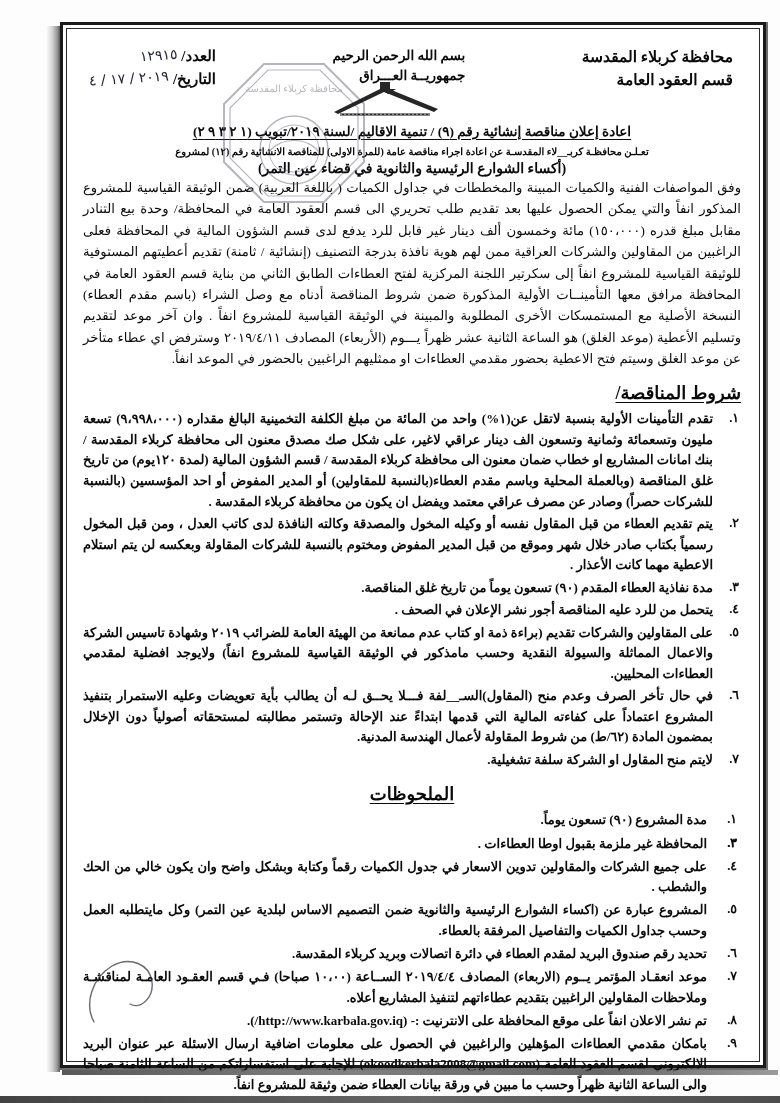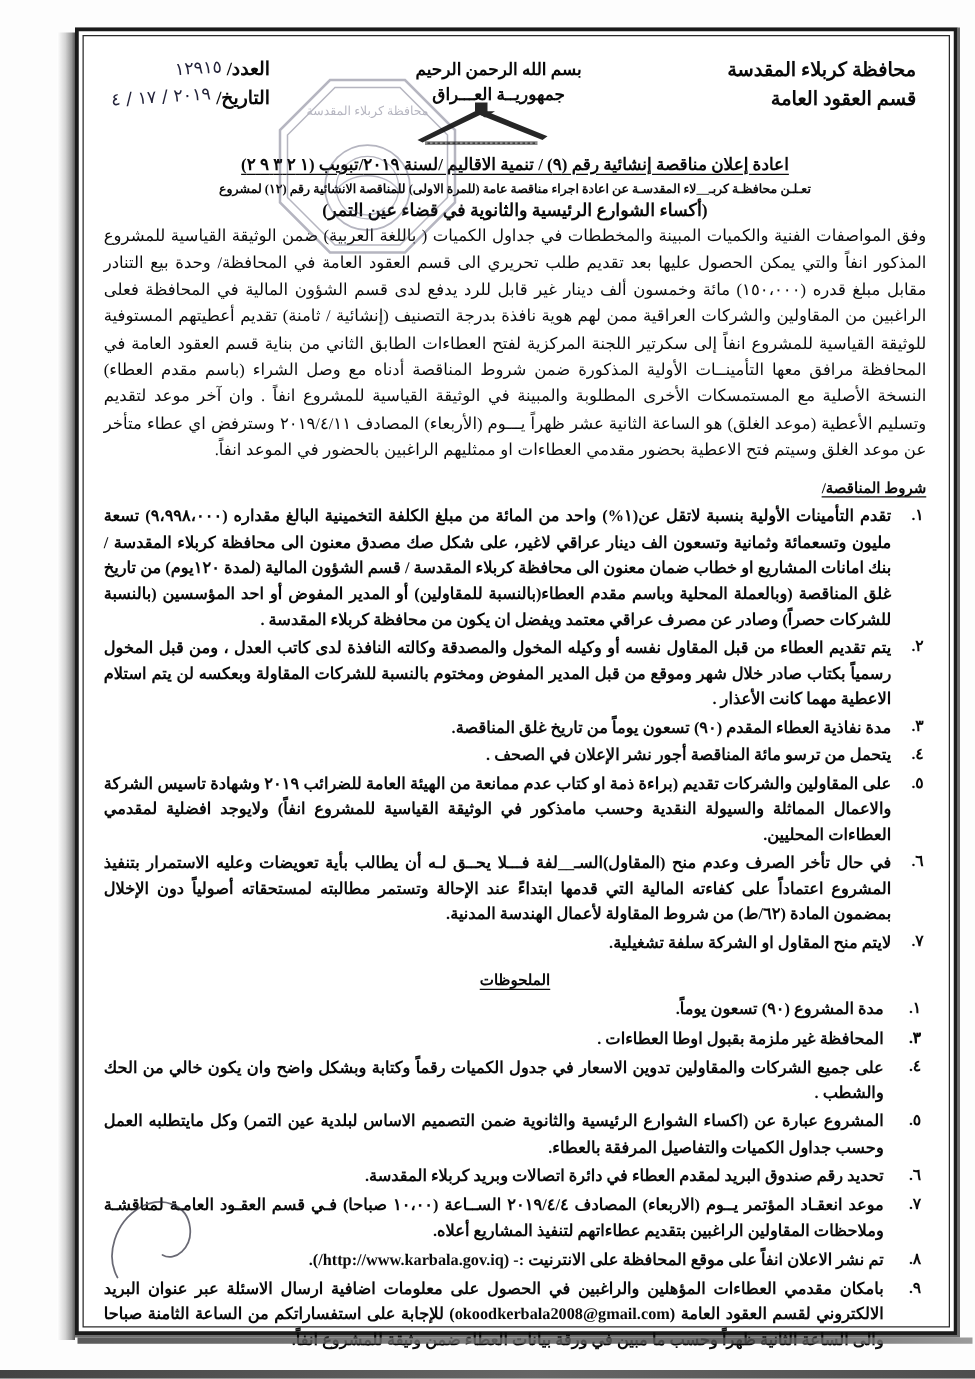--- a/index.html
+++ b/index.html
@@ -78,21 +78,21 @@
   
   .header {
     display: flex;
     flex-direction: row;
     justify-content: space-between;
     align-items: flex-start;
     padding: 6px 8px 0 6px;
   }
   .hdr-col { line-height: 1.5; }
   .hdr-right { text-align: right; font-size: 15.5px; font-weight: bold; }
-  .hdr-mid { text-align: center; font-size: 13.5px; font-weight: bold; padding-top: 1px; }
+  .hdr-mid { text-align: right; font-size: 13.5px; font-weight: bold; padding-top: 1px; }
   .hdr-left { text-align: right; font-size: 15px; font-weight: bold; }
   .hdr-left .row { display: flex; flex-direction: row; justify-content: flex-start; gap: 4px; white-space: nowrap;}
   .hdr-left .lbl { }
   .hdr-left .hand {
     font-family: "DejaVu Sans", sans-serif;
     font-weight: normal;
     color: #23233a;
     font-size: 14px;
     transform: rotate(-3.5deg);
     display: inline-block;
@@ -137,21 +137,21 @@
     line-height: 1.62;
     text-align: justify;
     text-align-last: right;
     font-weight: normal;
     word-spacing: .5px;
   }
 
   
   .sec-head {
     margin-top: 13px;
-    font-size: 12px;
+    font-size: 18px;
     font-weight: bold;
     text-decoration: underline;
     text-underline-offset: 3px;
     text-align: right;
   }
   .sec-head.centered { text-align: center; }
 
   
   ol.arabic-list {
     margin: 5px 0 0 0;
@@ -229,21 +229,21 @@
         <div class="title-line3">(أكساء الشوارع الرئيسية والثانوية في قضاء عين التمر)</div>
       </div>
 
       <div class="para">وفق المواصفات الفنية والكميات المبينة والمخططات في جداول الكميات ( باللغة العربية) ضمن الوثيقة القياسية للمشروع المذكور انفاً والتي يمكن الحصول عليها بعد تقديم طلب تحريري الى قسم العقود العامة في المحافظة/ وحدة بيع التنادر مقابل مبلغ قدره (١٥٠،٠٠٠) مائة وخمسون ألف دينار غير قابل للرد يدفع لدى قسم الشؤون المالية في المحافظة فعلى الراغبين من المقاولين والشركات العراقية ممن لهم هوية نافذة بدرجة التصنيف (إنشائية / ثامنة) تقديم أعطيتهم المستوفية للوثيقة القياسية للمشروع انفاً إلى سكرتير اللجنة المركزية لفتح العطاءات الطابق الثاني من بناية قسم العقود العامة في المحافظة مرافق معها التأمينــات الأولية المذكورة ضمن شروط المناقصة أدناه مع وصل الشراء (باسم مقدم العطاء) النسخة الأصلية مع المستمسكات الأخرى المطلوبة والمبينة في الوثيقة القياسية للمشروع انفاً . وان آخر موعد لتقديم وتسليم الأعطية (موعد الغلق) هو الساعة الثانية عشر ظهراً يـــوم (الأربعاء) المصادف ٢٠١٩/٤/١١ وسترفض اي عطاء متأخر عن موعد الغلق وسيتم فتح الاعطية بحضور مقدمي العطاءات او ممثليهم الراغبين بالحضور في الموعد انفاً.</div>
 
       <div class="sec-head">شروط المناقصة/</div>
       <ol class="arabic-list">
         <li><span class="num">١.</span><span>تقدم التأمينات الأولية بنسبة لاتقل عن(١%) واحد من المائة من مبلغ الكلفة التخمينية البالغ مقداره (٩،٩٩٨،٠٠٠) تسعة مليون وتسعمائة وثمانية وتسعون الف دينار عراقي لاغير، على شكل صك مصدق معنون الى محافظة كربلاء المقدسة / بنك امانات المشاريع او خطاب ضمان معنون الى محافظة كربلاء المقدسة / قسم الشؤون المالية (لمدة ١٢٠يوم) من تاريخ غلق المناقصة (وبالعملة المحلية وباسم مقدم العطاء(بالنسبة للمقاولين) أو المدير المفوض أو احد المؤسسين (بالنسبة للشركات حصراً) وصادر عن مصرف عراقي معتمد ويفضل ان يكون من محافظة كربلاء المقدسة .</span></li>
         <li><span class="num">٢.</span><span>يتم تقديم العطاء من قبل المقاول نفسه أو وكيله المخول والمصدقة وكالته النافذة لدى كاتب العدل ، ومن قبل المخول رسمياً بكتاب صادر خلال شهر وموقع من قبل المدير المفوض ومختوم بالنسبة للشركات المقاولة وبعكسه لن يتم استلام الاعطية مهما كانت الأعذار .</span></li>
         <li><span class="num">٣.</span><span>مدة نفاذية العطاء المقدم (٩٠) تسعون يوماً من تاريخ غلق المناقصة.</span></li>
-        <li><span class="num">٤.</span><span>يتحمل من ترسو مائة المناقصة أجور نشر الإعلان في الصحف .</span></li>
+        <li><span class="num">٤.</span><span>يتحمل من للرد عليه المناقصة أجور نشر الإعلان في الصحف .</span></li>
         <li><span class="num">٥.</span><span>على المقاولين والشركات تقديم (براءة ذمة او كتاب عدم ممانعة من الهيئة العامة للضرائب ٢٠١٩ وشهادة تاسيس الشركة والاعمال المماثلة والسيولة النقدية وحسب مامذكور في الوثيقة القياسية للمشروع انفاً) ولايوجد افضلية لمقدمي العطاءات المحليين.</span></li>
         <li><span class="num">٦.</span><span>في حال تأخر الصرف وعدم منح (المقاول)السـ__لفة فـــلا يحــق لـه أن يطالب بأية تعويضات وعليه الاستمرار بتنفيذ المشروع اعتماداً على كفاءته المالية التي قدمها ابتداءً عند الإحالة وتستمر مطالبته لمستحقاته أصولياً دون الإخلال بمضمون المادة (٦٢/ط) من شروط المقاولة لأعمال الهندسة المدنية.</span></li>
         <li><span class="num">٧.</span><span>لايتم منح المقاول او الشركة سلفة تشغيلية.</span></li>
       </ol>
 
       <div class="sec-head centered">الملحوظات</div>
       <ol class="arabic-list notes">
         <li><span class="num">١.</span><span>مدة المشروع (٩٠) تسعون يوماً.</span></li>
         <li><span class="num">٢.</span></li>
         <li><span class="num">٣.</span><span>المحافظة غير ملزمة بقبول اوطا العطاءات .</span></li>

